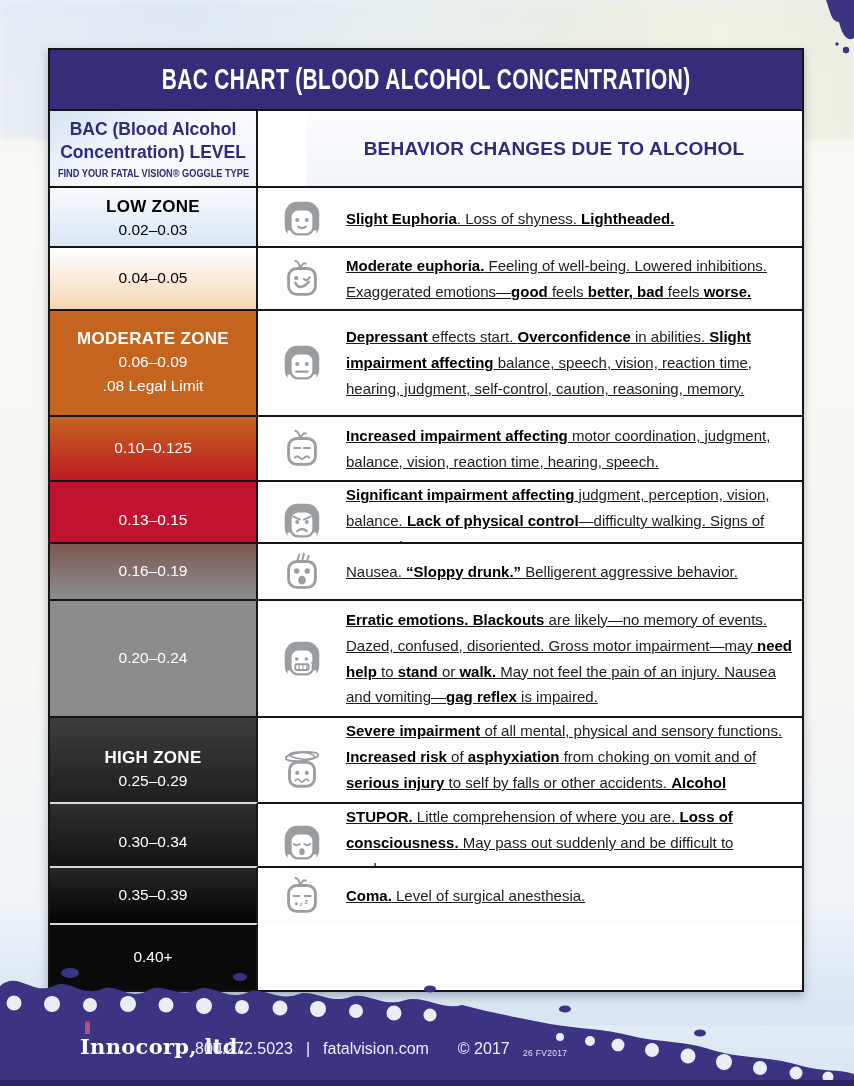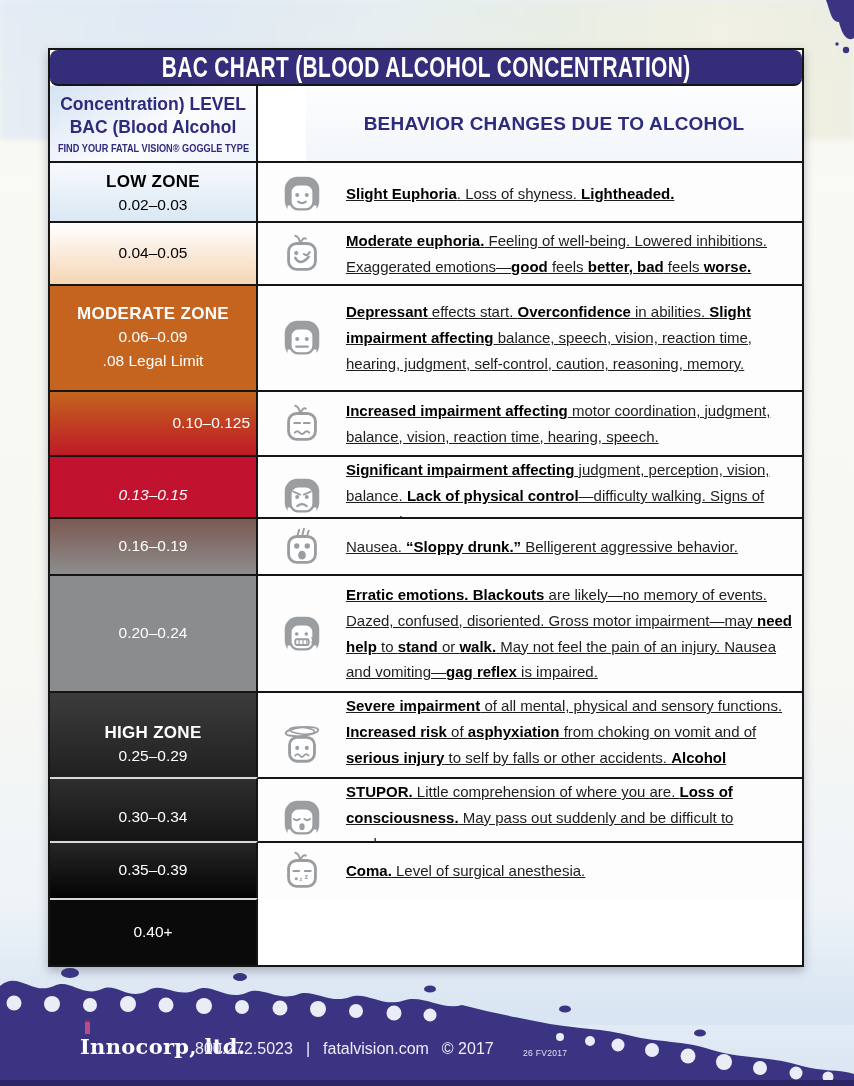--- a/index.html
+++ b/index.html
@@ -9,22 +9,22 @@
   .bg-wash-top{position:absolute;left:0;top:0;width:854px;height:140px;pointer-events:none;
         background:linear-gradient(90deg,#e4ebf5 0%,#dde8f3 22%,#e7eef0 45%,#e8eee2 65%,#f2f1e1 84%,#ededdf 100%);
         opacity:.8;filter:blur(2px);}
   .bg-wash-bottom{position:absolute;left:0;top:905px;width:854px;height:120px;pointer-events:none;
         background:linear-gradient(180deg,rgba(244,247,250,0),#d8e5f2);}
   .corner-blob{position:absolute;right:0;top:0;}
 
   
   .bac-table{position:absolute;left:48px;top:48px;width:756px;border:2px solid #151515;background:#fff;
         box-shadow:0 4px 9px rgba(55,65,90,.35);box-sizing:border-box;}
-  .title-bar{height:36px;background:#332d7a;border-bottom:2px solid #151515;
-        display:flex;align-items:center;justify-content:center;box-sizing:border-box;border-radius:8px;}
+  .title-bar{height:61px;background:#332d7a;border-bottom:2px solid #151515;
+        display:flex;align-items:center;justify-content:center;box-sizing:border-box;}
   .title-text{color:#ffffff;font-size:29px;font-weight:bold;white-space:nowrap;letter-spacing:.5px;
         transform:scaleX(.72);}
   .hdr-row{display:grid;grid-template-columns:208px 1fr;height:75px;}
   .hdr-row>*{box-sizing:border-box;height:100%;}
   .hdr-left{border-right:2px solid #151515;display:flex;flex-direction:column;align-items:center;justify-content:center;
         text-align:center;color:#2e2a7c;background:linear-gradient(150deg,#d5e3f2,#fbfcfe 55%,#eef4fa);}
   .hdr-left-main{font-size:17.5px;font-weight:bold;line-height:1.28;}
   .hdr-left-sub{font-size:11.5px;font-weight:bold;margin-top:4px;white-space:nowrap;transform:scaleX(.8);}
   .hdr-right{display:flex;align-items:center;justify-content:center;font-size:19px;font-weight:bold;color:#2e2a7c;
         background:linear-gradient(180deg,#fdfdff,#f2f6fa);letter-spacing:.2px;margin-left:48px;}
@@ -63,22 +63,22 @@
     <circle cx="36" cy="50" r="3.2" fill="#3a3483"></circle>
     <circle cx="27" cy="44" r="1.7" fill="#3a3483"></circle>
   </svg>
 
   <div class="bac-table">
     <div class="title-bar">
       <div class="title-text">BAC CHART (BLOOD ALCOHOL CONCENTRATION)</div>
     </div>
     <div class="hdr-row">
       <div class="hdr-left">
+        <div class="hdr-left-main">BAC (Blood Alcohol</div>
         <div class="hdr-left-main">Concentration) LEVEL</div>
-        <div class="hdr-left-main">BAC (Blood Alcohol</div>
         <div class="hdr-left-sub">FIND YOUR FATAL VISION® GOGGLE TYPE</div>
       </div>
       <div class="hdr-right">BEHAVIOR CHANGES DUE TO ALCOHOL</div>
     </div>
     <div>
     <div class="row" style="height: 60px;">
       <div class="zone" style="background: linear-gradient(rgb(247, 250, 253), rgb(216, 230, 243)); color: rgb(0, 0, 0);">
         <div class="zone-title">LOW ZONE</div>
         <div class="zone-range">0.02–0.03</div>
 
@@ -133,40 +133,40 @@
                 <circle cx="19" cy="25" r="2.1" fill="#9b9ea1"></circle>
                 <circle cx="29" cy="25" r="2.1" fill="#9b9ea1"></circle>
                 <path d="M18 33 L30 33" stroke="#9b9ea1" fill="none" stroke-linecap="round" stroke-width="2.2"></path>
               </svg>
             </div>
         <div class="behavior"><b>Depressant</b><span> effects start. </span><b>Overconfidence</b><span> in abilities. </span><b>Slight impairment affecting</b><span> balance, speech, vision, reaction time, hearing, judgment, self-control, caution, reasoning, memory.</span></div>
       </div>
     </div>
 
     <div class="row" style="height: 65px;">
-      <div class="zone" style="background: linear-gradient(rgb(196, 100, 31), rgb(191, 26, 37)); color: rgb(255, 255, 255); align-items: flex-end;">
+      <div class="zone" style="background: linear-gradient(rgb(196, 100, 31), rgb(191, 26, 37)); color: rgb(255, 255, 255);">
 
         <div class="zone-range">0.10–0.125</div>
 
       </div>
       <div class="beh">
         <div class="icon">
               <svg width="46" height="46" viewBox="0 0 48 48">
                 <rect x="10" y="13" width="28" height="27" rx="8.5" fill="#fff" stroke="#9b9ea1" stroke-width="3"></rect>
                 <path d="M22 13 Q21 6 17 5 M22 13 Q25 6 28 8" stroke="#9b9ea1" stroke-width="2" fill="none" stroke-linecap="round"></path>
                 <path d="M16 23 H22 M26 23 H32" stroke="#9b9ea1" fill="none" stroke-linecap="round" stroke-width="2.2"></path>
                 <path d="M16.5 33 q2.5 -3 5 0 q2.5 3 5 0 q2.5 -3 5 0" stroke="#9b9ea1" fill="none" stroke-linecap="round" stroke-width="2"></path>
               </svg>
             </div>
         <div class="behavior"><b>Increased impairment affecting</b><span> motor coordination, judgment, balance, vision, reaction time, hearing, speech.</span></div>
       </div>
     </div>
 
     <div class="row" style="height: 62px;">
-      <div class="zone" style="background: rgb(193, 19, 48); color: rgb(255, 255, 255); font-style: italic;">
+      <div class="zone" style="background: rgb(193, 19, 48); color: rgb(255, 255, 255);">
 
         <div class="zone-range">0.13–0.15</div>
 
       </div>
       <div class="beh">
         <div class="icon">
               <svg width="46" height="46" viewBox="0 0 48 48">
                 <rect x="6" y="6" width="36" height="38" rx="13" fill="#9b9ea1"></rect>
                 <rect x="9" y="36" width="30" height="11" fill="#fff"></rect>
                 <rect x="12" y="14" width="24" height="26" rx="8" fill="#fff" stroke="#9b9ea1" stroke-width="2.4"></rect>
@@ -330,18 +330,18 @@
         <circle cx="828" cy="121" r="5.5"></circle>
       </g>
       <rect x="0" y="124" width="854" height="6" fill="#2b2566"></rect>
     </svg>
     <span class="bottle"></span>
     <div class="footer-logo">Innocorp, ltd.</div>
     <div class="footer-contact">
       <span>800.272.5023</span>
       <span>|</span>
       <span>fatalvision.com</span>
-      <span style="margin-left:0;">© 2017</span>
+      <span style="margin-left:16px;">© 2017</span>
     </div>
     <div class="footer-code">26 FV2017</div>
   </div>
 
 </div>
 
 </body></html>

